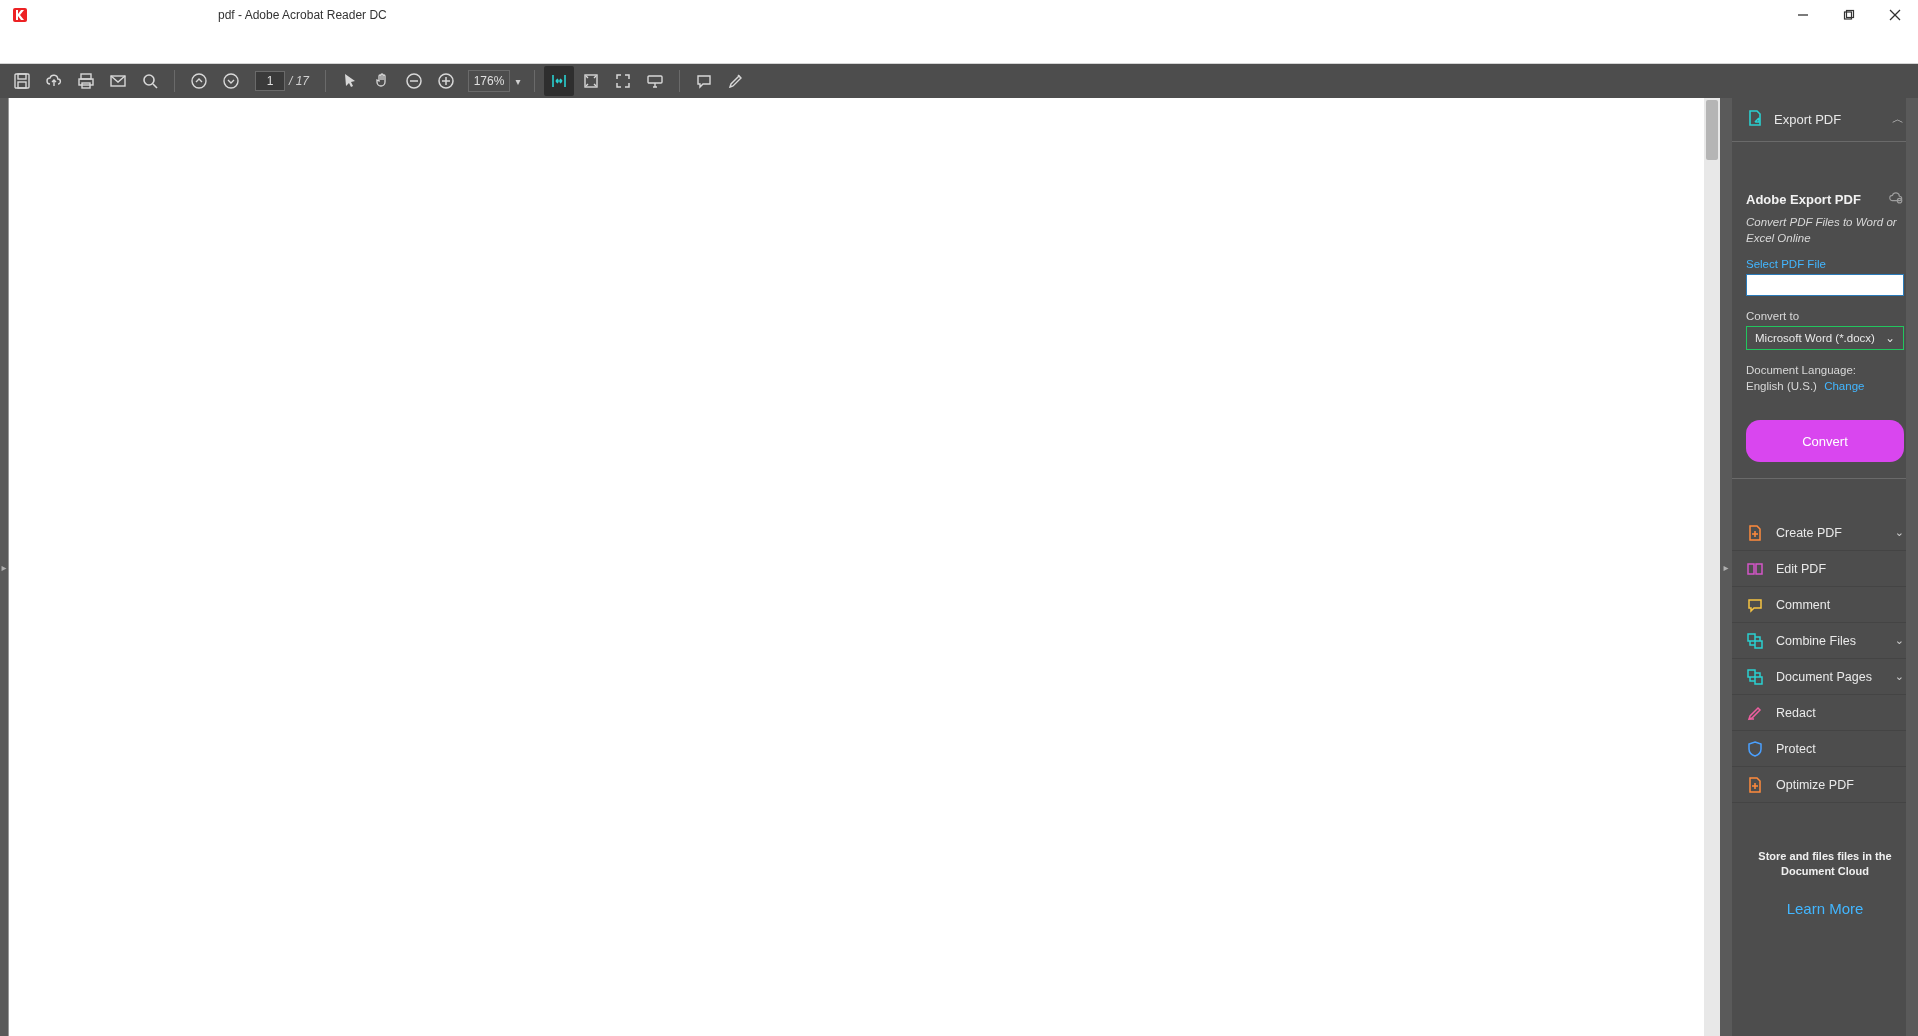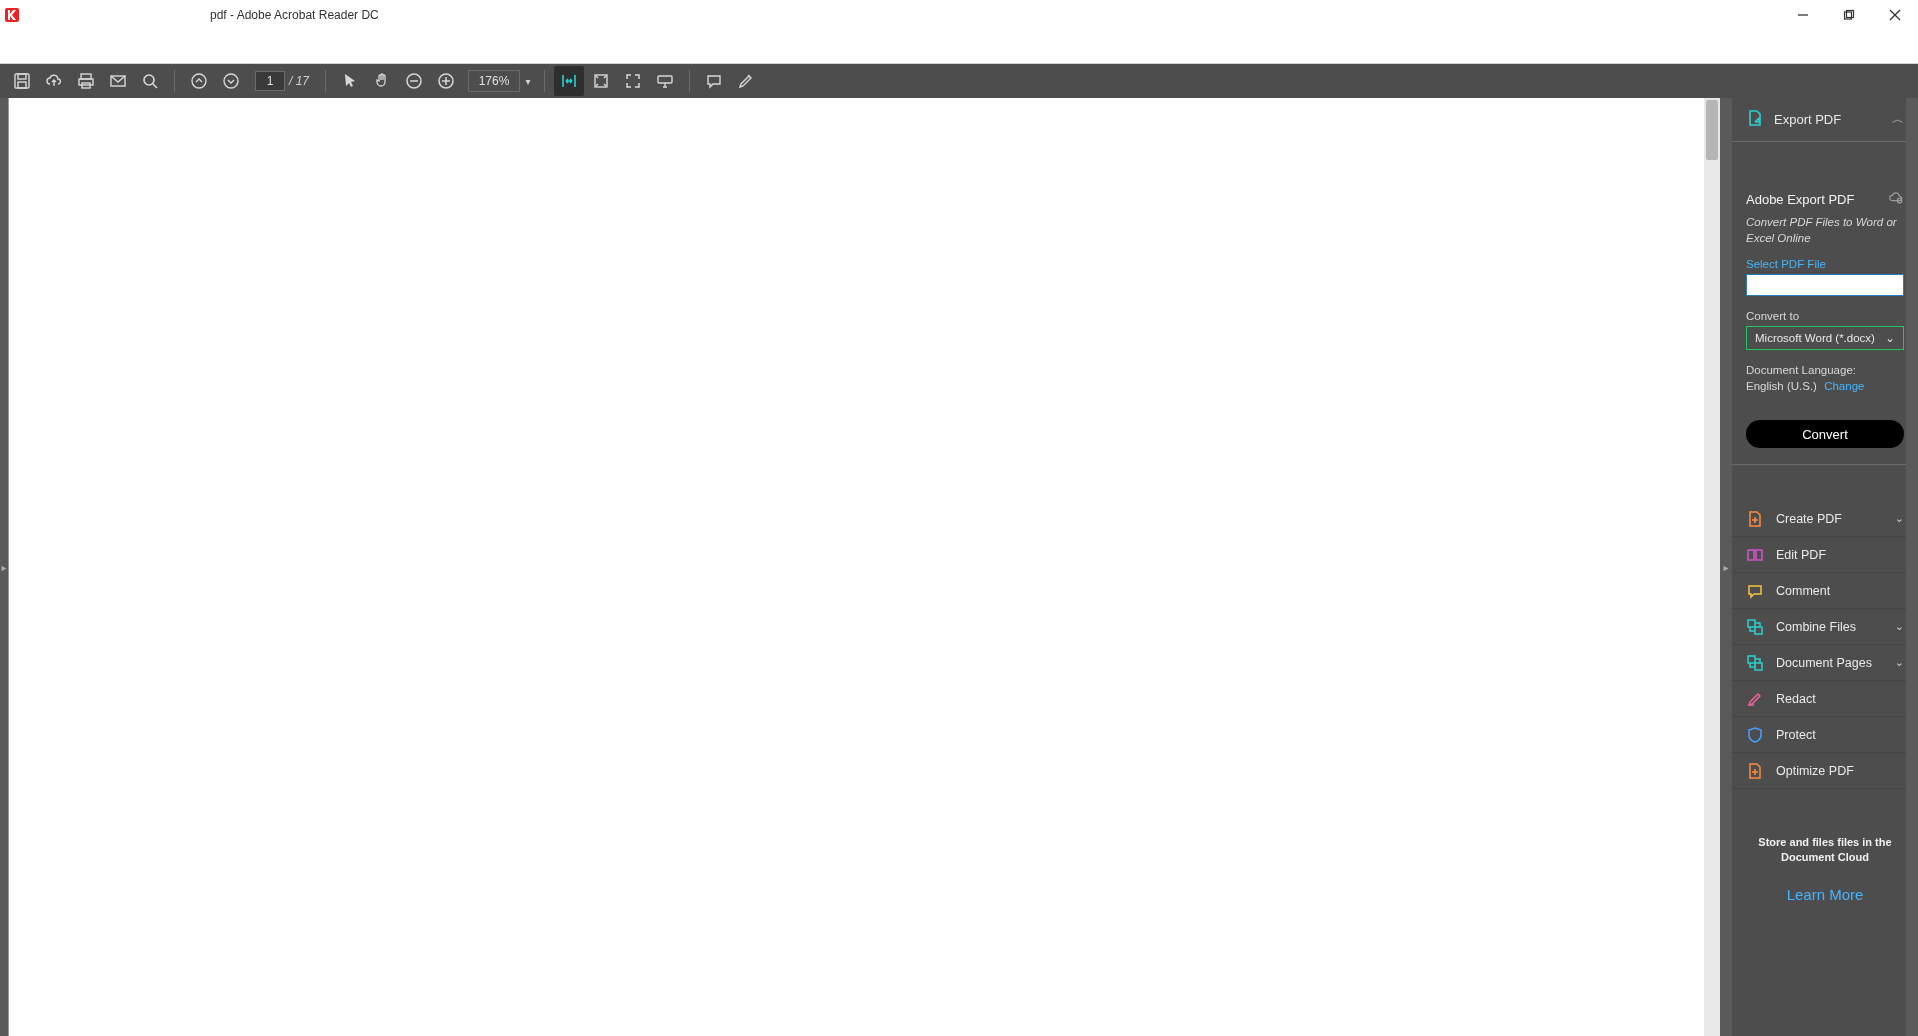--- a/index.html
+++ b/index.html
@@ -7,20 +7,21 @@
 
 
 .titlebar {
   height: 30px;
   background: #fff;
   display: flex;
   align-items: center;
   justify-content: space-between;
   font-size: 12px;
   color: #333;
+  padding-left: 8px;
 }
 .titlebar-left { display: flex; align-items: center; gap: 6px; padding-left: 4px; }
 .app-icon { width: 16px; height: 16px; }
 .titlebar-caption { padding-left: 190px; }
 .win-controls { display: flex; }
 .win-btn {
   width: 46px; height: 30px;
   display: flex; align-items: center; justify-content: center;
   color: #333; font-size: 14px;
 }
@@ -59,21 +60,21 @@
   background: #3a3a3a;
   border: 1px solid #6a6a6a;
   color: #e0e0e0;
   font-size: 12px;
   text-align: center;
   line-height: 18px;
   margin: 0 4px 0 8px;
 }
 .page-total { color: #d0d0d0; font-size: 12px; margin-right: 8px; font-style: italic; }
 .zoom-box {
-  width: 52px; height: 22px;
+  width: 42px; height: 22px;
   background: #4d4d4d;
   border: 1px solid #6a6a6a;
   color: #e0e0e0;
   font-size: 12px;
   text-align: center;
   line-height: 20px;
   margin-left: 6px;
 }
 .zoom-drop {
   width: 16px; height: 22px;
@@ -142,21 +143,21 @@
 }
 .pane-header .hlabel { color: #e8e8e8; font-size: 13px; flex: 1; }
 .pane-header .chev { color: #d0d0d0; font-size: 12px; }
 
 
 .export-body {
   padding: 12px 14px 16px 14px;
   border-bottom: 1px solid #6a6a6a;
 }
 .export-body h4 {
-  font-size: 13px; font-weight: 400; color: #f2f2f2;
+  font-size: 13px; font-weight: 700; color: #f2f2f2;
   margin-bottom: 6px;
   display: flex; align-items: center; justify-content: space-between;
 }
 .cloud-icon { color: #9e9e9e; }
 .export-body .desc {
   font-size: 11.5px; color: #d8d8d8; line-height: 1.35;
   margin-bottom: 12px;
   font-style: italic;
 }
 .field-label { font-size: 11.5px; color: #42b6ff; margin-bottom: 4px; }
@@ -173,23 +174,23 @@
   background: #4d4d4d;
   color: #e8e8e8;
   display: flex; align-items: center; justify-content: space-between;
   padding: 0 8px;
   font-size: 11.5px;
   margin-bottom: 12px;
 }
 .lang-row { font-size: 11.5px; color: #d8d8d8; line-height: 1.4; margin-bottom: 26px; }
 .lang-row .link { color: #42b6ff; margin-left: 4px; }
 .convert-btn {
-  height: 28px;
+  height: 42px;
   border-radius: 14px;
-  background: #000000;
+  background: #d946ef;
   color: #fff;
   font-size: 13px;
   display: flex; align-items: center; justify-content: center;
 }
 
 
 .tool-row {
   height: 36px;
   display: flex; align-items: center;
   padding: 0 14px;

